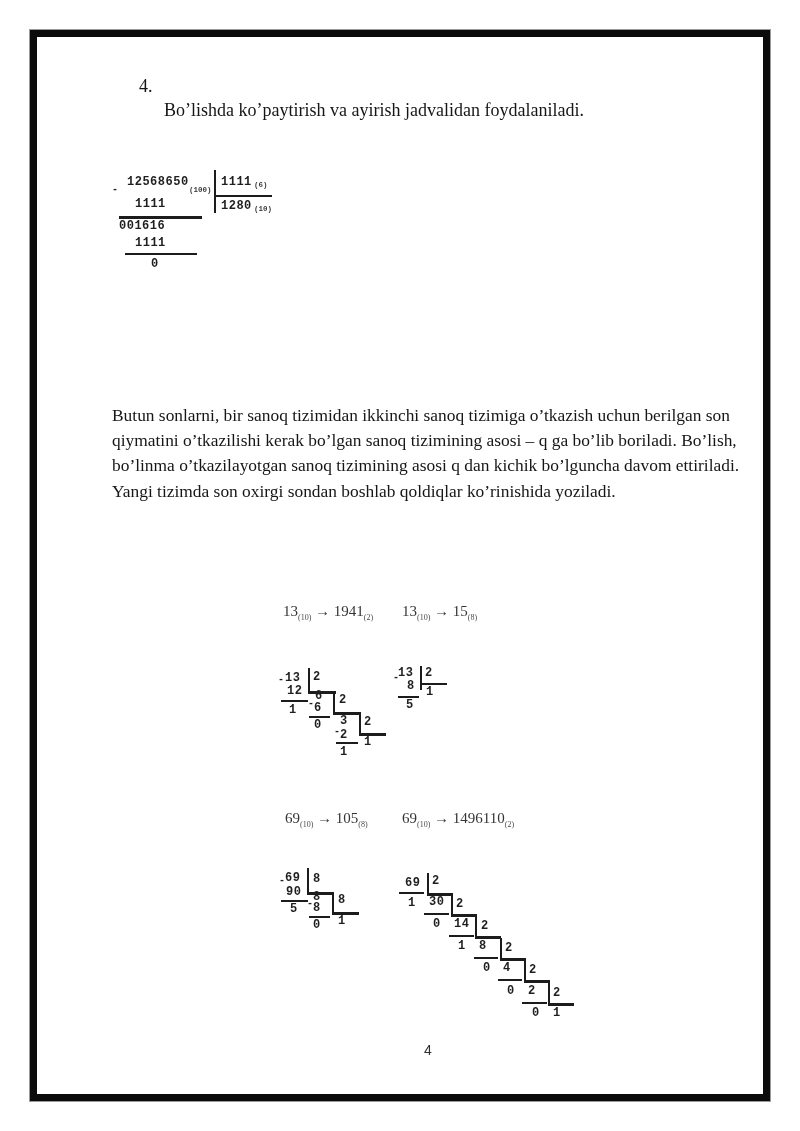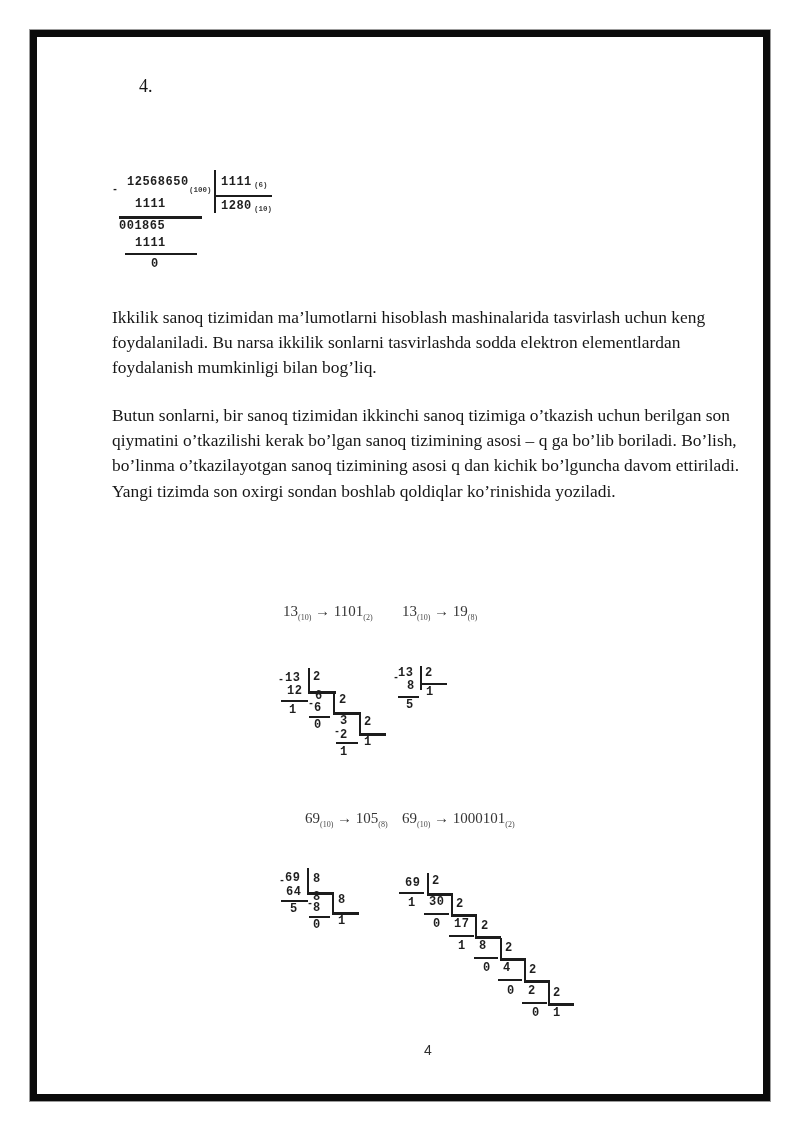--- a/index.html
+++ b/index.html
@@ -25,41 +25,41 @@
         color:#1f1f1f;line-height:1;}
   .dg-h,.dg-v{position:absolute;background:#1c1c1c;}
 </style>
 </head>
 <body>
 
 <div id="page">
   <div class="frame"></div>
 
   <div class="sec-num">4.</div>
+  <div class="heading">Bo’lishda ko’paytirish va ayirish jadvalidan foydalaniladi.</div>
 
-  <div class="para" id="para1">Ikkilik sanoq tizimidan ma’lumotlarni hisoblash mashinalarida tasvirlash uchun keng foydalaniladi. Bu narsa ikkilik sonlarni tasvirlashda sodda elektron elementlardan foydalanish mumkinligi bilan bog’liq.</div>
   <div class="para" id="para2">Butun sonlarni, bir sanoq tizimidan ikkinchi sanoq tizimiga o’tkazish uchun berilgan son qiymatini o’tkazilishi kerak bo’lgan sanoq tizimining asosi – q ga bo’lib boriladi. Bo’lish, bo’linma o’tkazilayotgan sanoq tizimining asosi q dan kichik bo’lguncha davom ettiriladi. Yangi tizimda son oxirgi sondan boshlab qoldiqlar ko’rinishida yoziladi.</div>
 
   <div id="overlay">
-      <div class="formula" style="left: 283px; top: 604px;"><span>13</span><span class="fsub">(10)</span><span> → </span><span>1101</span><span class="fsub">(2)</span></div>
-      <div class="formula" style="left: 402px; top: 604px;"><span>13</span><span class="fsub">(10)</span><span> → </span><span>19</span><span class="fsub">(8)</span></div>
-      <div class="formula" style="left: 285px; top: 811px; margin-left: 20px;"><span>69</span><span class="fsub">(10)</span><span> → </span><span>105</span><span class="fsub">(8)</span></div>
-      <div class="formula" style="left: 402px; top: 811px;"><span>69</span><span class="fsub">(10)</span><span> → </span><span>1000101</span><span class="fsub">(2)</span></div>
+      <div class="formula" style="left: 283px; top: 604px;"><span>13</span><span class="fsub">(10)</span><span> → </span><span>1941</span><span class="fsub">(2)</span></div>
+      <div class="formula" style="left: 402px; top: 604px;"><span>13</span><span class="fsub">(10)</span><span> → </span><span>15</span><span class="fsub">(8)</span></div>
+      <div class="formula" style="left: 285px; top: 811px;"><span>69</span><span class="fsub">(10)</span><span> → </span><span>105</span><span class="fsub">(8)</span></div>
+      <div class="formula" style="left: 402px; top: 811px;"><span>69</span><span class="fsub">(10)</span><span> → </span><span>1496110</span><span class="fsub">(2)</span></div>
       <div class="dg-m" style="left: 112px; top: 185px;">-</div>
       <div class="dg-t" style="left: 127px; top: 176px;">12568650</div>
       <div class="dg-s" style="left: 189px; top: 187px;">(100)</div>
       <div class="dg-v" style="width: 2px; height: 43px; left: 214px; top: 170px;"></div>
       <div class="dg-t" style="left: 221px; top: 176px;">1111</div>
       <div class="dg-s" style="left: 254px; top: 182px;">(6)</div>
       <div class="dg-h" style="width: 58px; height: 2px; left: 214px; top: 195px;"></div>
       <div class="dg-t" style="left: 221px; top: 200px;">1280</div>
       <div class="dg-s" style="left: 254px; top: 206px;">(10)</div>
       <div class="dg-t" style="left: 135px; top: 198px;">1111</div>
       <div class="dg-h" style="width: 83px; height: 3px; left: 119px; top: 216px;"></div>
-      <div class="dg-t" style="left: 119px; top: 220px;">001865</div>
+      <div class="dg-t" style="left: 119px; top: 220px;">001616</div>
       <div class="dg-t" style="left: 135px; top: 237px;">1111</div>
       <div class="dg-h" style="width: 72px; height: 2px; left: 125px; top: 253px;"></div>
       <div class="dg-t" style="left: 151px; top: 258px;">0</div>
       <div class="dg-m" style="left: 278px; top: 675px;">-</div>
       <div class="dg-t" style="left: 285px; top: 672px;">13</div>
       <div class="dg-v" style="width: 2px; height: 25px; left: 308px; top: 668px;"></div>
       <div class="dg-t" style="left: 313px; top: 671px;">2</div>
       <div class="dg-h" style="width: 28px; height: 3px; left: 308px; top: 691px;"></div>
       <div class="dg-t" style="left: 287px; top: 685px;">12</div>
       <div class="dg-h" style="width: 27px; height: 2px; left: 281px; top: 700px;"></div>
@@ -88,21 +88,21 @@
       <div class="dg-h" style="width: 27px; height: 2px; left: 420px; top: 683px;"></div>
       <div class="dg-t" style="left: 407px; top: 680px;">8</div>
       <div class="dg-t" style="left: 426px; top: 686px;">1</div>
       <div class="dg-h" style="width: 21px; height: 2px; left: 398px; top: 696px;"></div>
       <div class="dg-t" style="left: 406px; top: 699px;">5</div>
       <div class="dg-m" style="left: 279px; top: 876px;">-</div>
       <div class="dg-t" style="left: 285px; top: 872px;">69</div>
       <div class="dg-v" style="width: 2px; height: 26px; left: 307px; top: 868px;"></div>
       <div class="dg-t" style="left: 313px; top: 873px;">8</div>
       <div class="dg-h" style="width: 27px; height: 3px; left: 307px; top: 892px;"></div>
-      <div class="dg-t" style="left: 286px; top: 886px;">64</div>
+      <div class="dg-t" style="left: 286px; top: 886px;">90</div>
       <div class="dg-h" style="width: 27px; height: 2px; left: 281px; top: 900px;"></div>
       <div class="dg-t" style="left: 313px; top: 891px;">8</div>
       <div class="dg-t" style="left: 290px; top: 903px;">5</div>
       <div class="dg-m" style="left: 307px; top: 899px;">-</div>
       <div class="dg-t" style="left: 313px; top: 902px;">8</div>
       <div class="dg-v" style="width: 2px; height: 23px; left: 332px; top: 892px;"></div>
       <div class="dg-t" style="left: 338px; top: 894px;">8</div>
       <div class="dg-h" style="width: 27px; height: 3px; left: 332px; top: 912px;"></div>
       <div class="dg-h" style="width: 21px; height: 2px; left: 309px; top: 916px;"></div>
       <div class="dg-t" style="left: 313px; top: 919px;">0</div>
@@ -112,21 +112,21 @@
       <div class="dg-v" style="width: 2px; height: 22px; left: 427px; top: 873px;"></div>
       <div class="dg-t" style="left: 432px; top: 875px;">2</div>
       <div class="dg-h" style="width: 26px; height: 3px; left: 427px; top: 893px;"></div>
       <div class="dg-t" style="left: 408px; top: 897px;">1</div>
       <div class="dg-t" style="left: 429px; top: 896px;">30</div>
       <div class="dg-h" style="width: 25px; height: 2px; left: 424px; top: 913px;"></div>
       <div class="dg-v" style="width: 2px; height: 21px; left: 451px; top: 895px;"></div>
       <div class="dg-t" style="left: 456px; top: 898px;">2</div>
       <div class="dg-h" style="width: 26px; height: 3px; left: 451px; top: 914px;"></div>
       <div class="dg-t" style="left: 433px; top: 918px;">0</div>
-      <div class="dg-t" style="left: 454px; top: 918px;">17</div>
+      <div class="dg-t" style="left: 454px; top: 918px;">14</div>
       <div class="dg-h" style="width: 25px; height: 2px; left: 449px; top: 935px;"></div>
       <div class="dg-v" style="width: 2px; height: 21px; left: 475px; top: 916px;"></div>
       <div class="dg-t" style="left: 481px; top: 920px;">2</div>
       <div class="dg-h" style="width: 26px; height: 3px; left: 475px; top: 936px;"></div>
       <div class="dg-t" style="left: 458px; top: 940px;">1</div>
       <div class="dg-t" style="left: 479px; top: 940px;">8</div>
       <div class="dg-h" style="width: 24px; height: 2px; left: 474px; top: 957px;"></div>
       <div class="dg-v" style="width: 2px; height: 21px; left: 500px; top: 938px;"></div>
       <div class="dg-t" style="left: 505px; top: 942px;">2</div>
       <div class="dg-h" style="width: 26px; height: 3px; left: 500px; top: 958px;"></div>

